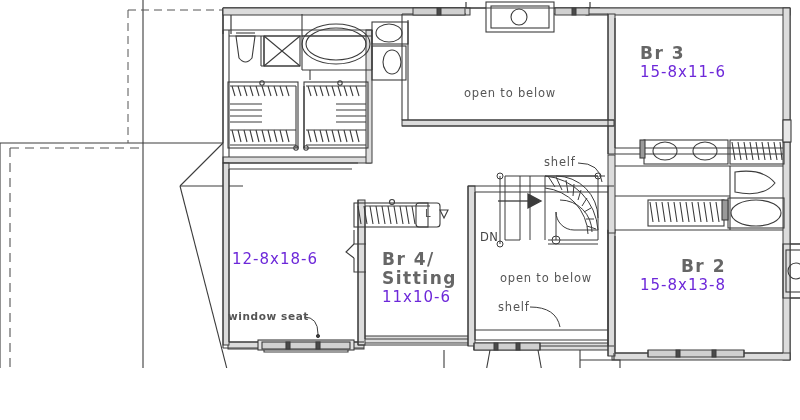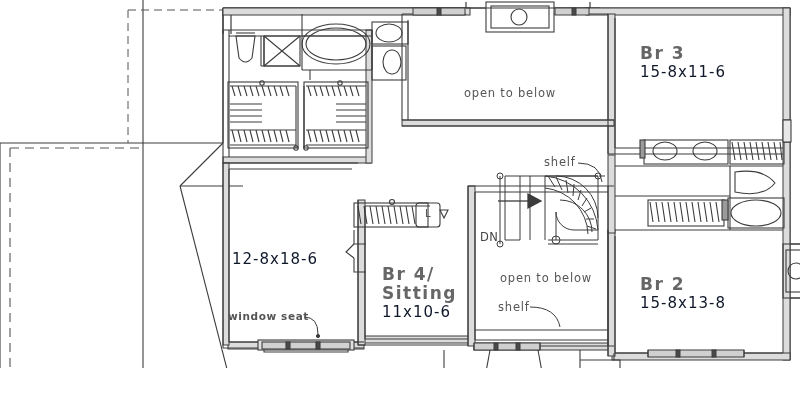--- a/index.html
+++ b/index.html
@@ -34,21 +34,21 @@
   .room-name {
     font-size: 17px;
     font-weight: bold;
     color: #666666;
     letter-spacing: 1.5px;
     line-height: 19px;
   }
   .room-dims {
     font-size: 15px;
     font-weight: normal;
-    color: #0f172a;
+    color: #6d28d9;
     letter-spacing: 1px;
     line-height: 18px;
   }
   .note-label {
     position: absolute;
     color: #555555;
     font-size: 11.5px;
     font-family: "DejaVu Sans", sans-serif;
     letter-spacing: 0.8px;
     white-space: nowrap;
@@ -454,30 +454,30 @@
       <path d="M783 142 L790 142"></path>
       <rect x="783" y="120" width="8" height="22" fill="#e8e8e8"></rect>
     </g>
   </svg>
 
   <div class="room-label" style="left:640px; top:44px;">
     <div class="room-name">Br 3</div>
     <div class="room-dims">15-8x11-6</div>
   </div>
 
-  <div class="room-label" style="left:640px; top:275px;">
+  <div class="room-label" style="left:640px; top:257px;text-align:right;">
     <div class="room-name">Br 2</div>
     <div class="room-dims">15-8x13-8</div>
   </div>
 
   <div class="room-label" style="left:232px; top:250px;">
     <div class="room-dims">12-8x18-6</div>
   </div>
 
-  <div class="room-label" style="left:382px; top:250px;margin-top:15px;">
+  <div class="room-label" style="left:382px; top:250px;">
     <div class="room-name">Br 4/</div>
     <div class="room-name">Sitting</div>
     <div class="room-dims">11x10-6</div>
   </div>
 
   <div class="note-label" style="left:464px; top:86px;">open to below</div>
 
   <div class="note-label" style="left:500px; top:271px;">open to below</div>
 
   <div class="note-label" style="left:544px; top:155px;">shelf</div>

